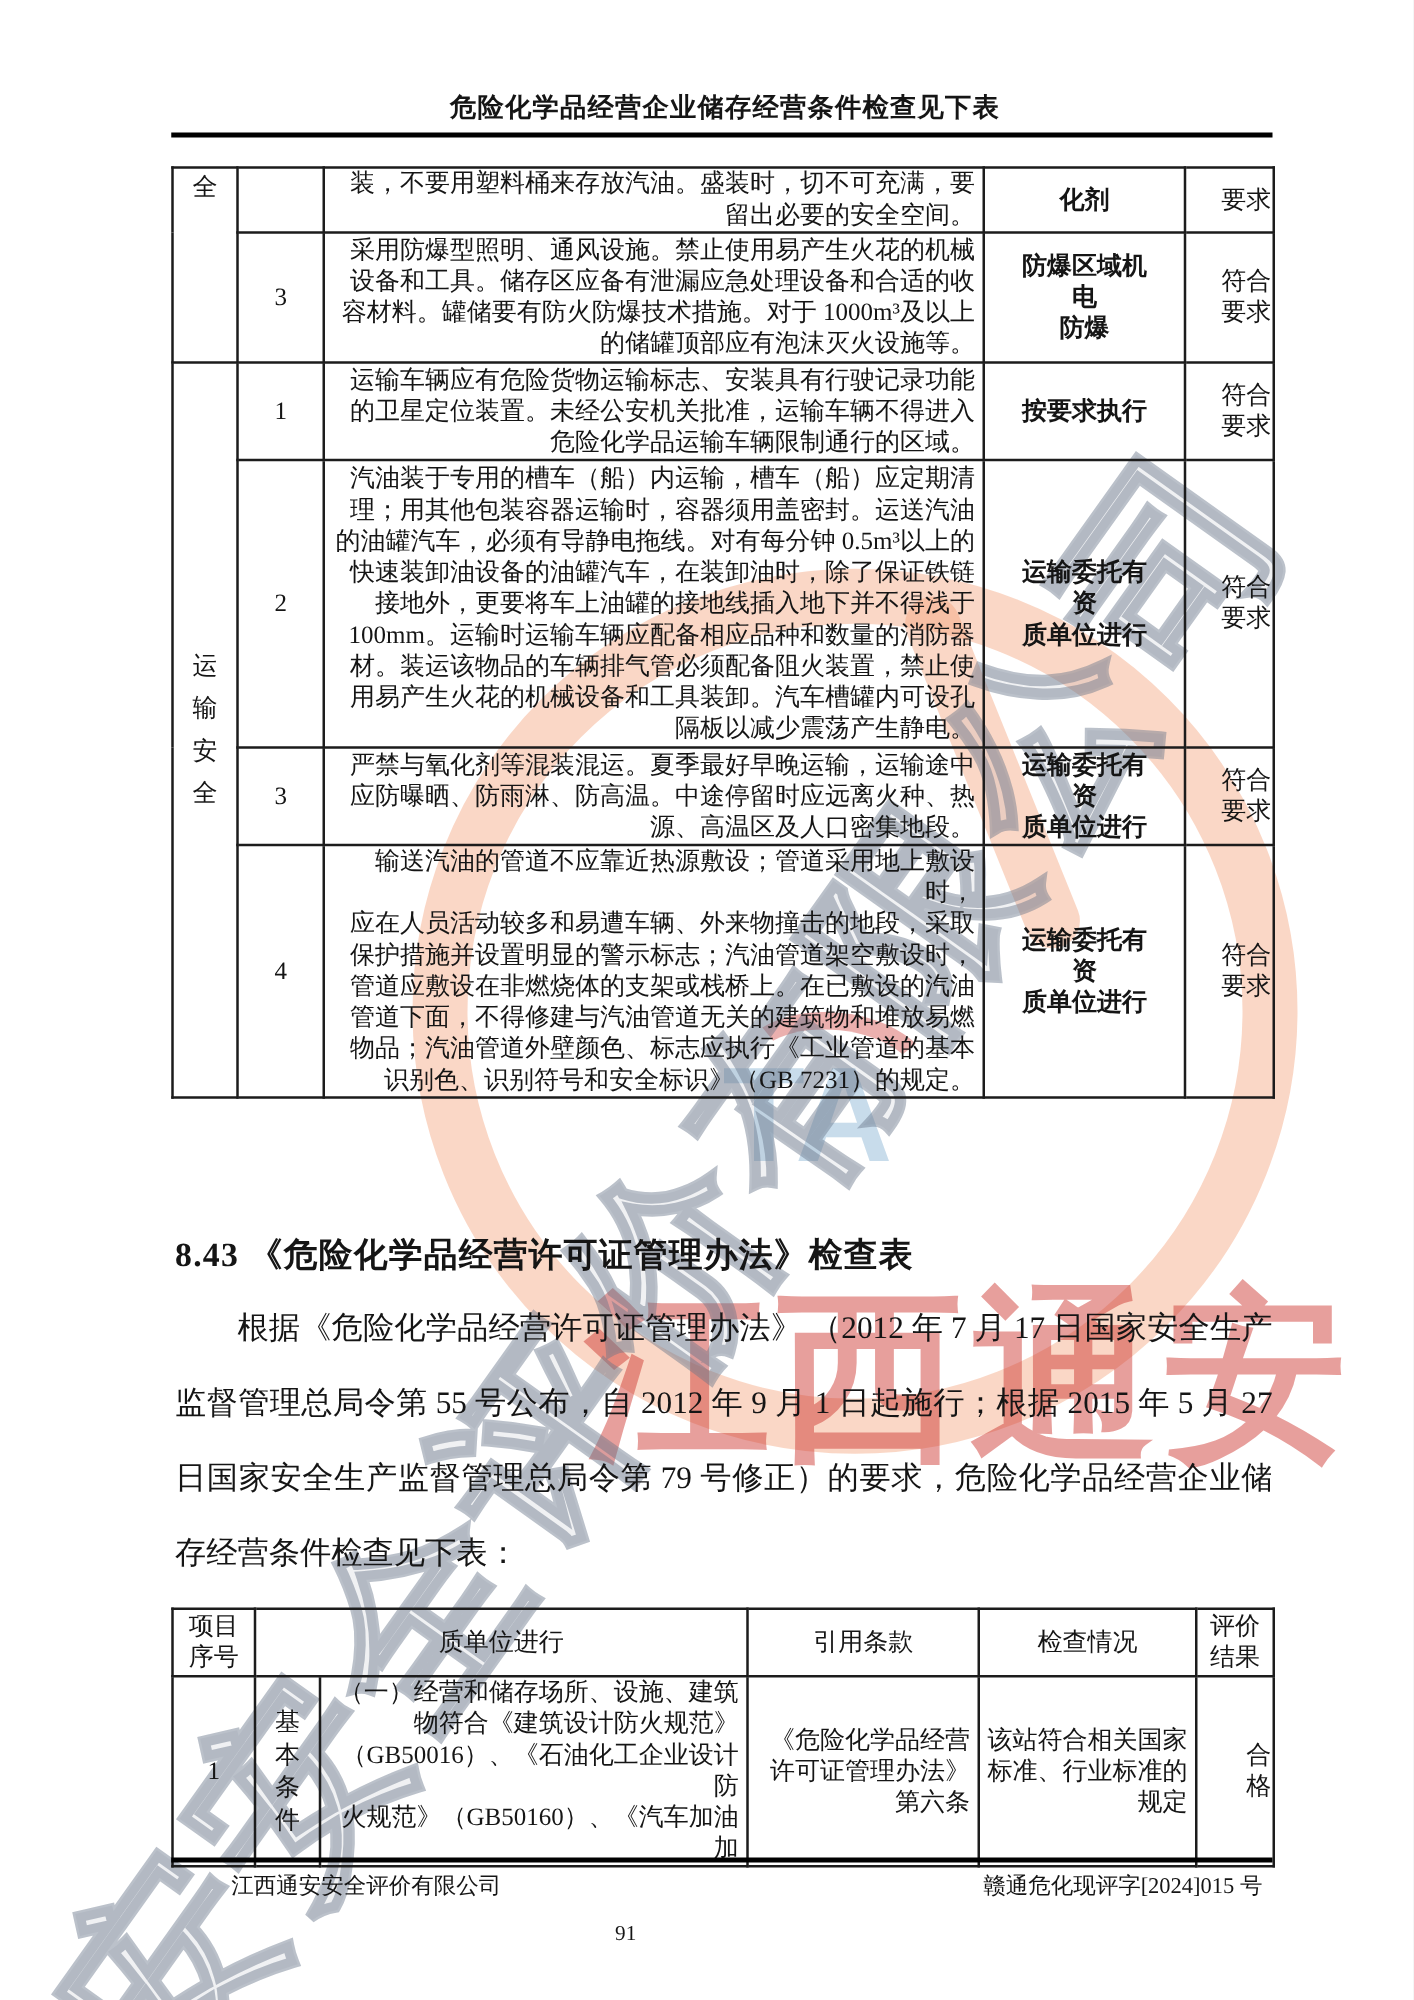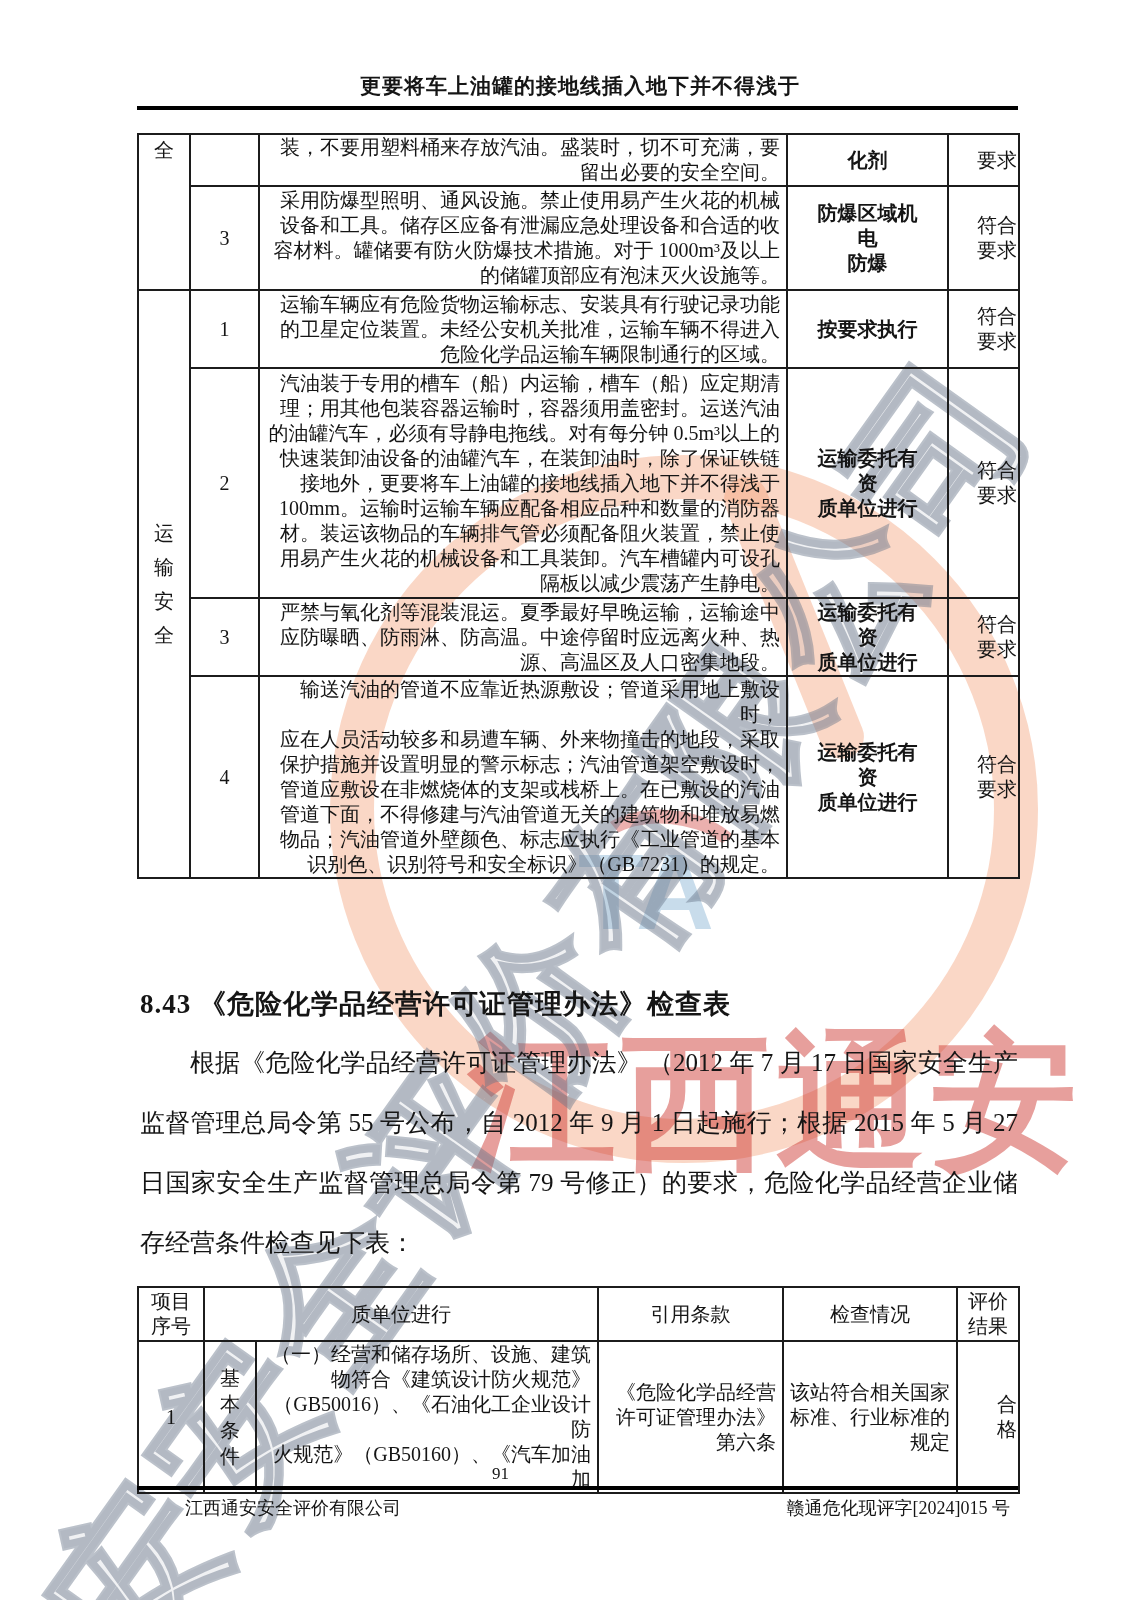--- a/index.html
+++ b/index.html
@@ -91,21 +91,21 @@
   .para2{top:1008px;}
   .section-heading{
     position:absolute;left:140px;top:964px;width:878px;
     font-size:27px;font-weight:700;letter-spacing:1px;
   }
   .tbl-caption{
     position:absolute;left:140px;top:1238px;width:878px;
     text-align:center;font-size:22px;
   }
   .page-number{
-    position:absolute;left:140px;top:1464px;width:721px;
+    position:absolute;left:140px;top:1537px;width:721px;
     text-align:center;font-size:17px;
   }
   .footer-row{
     position:absolute;left:137px;top:1496px;width:881px;
     font-size:18px;
   }
   .footer-company{position:absolute;left:48px;top:0;}
   .footer-docno{position:absolute;right:8px;top:0;}
 </style>
 </head>
@@ -115,21 +115,21 @@
 
   <div class="wm wm-ring"></div>
   <div class="wm wm-band"></div>
   <div class="wm wm-ta-arc"></div>
   <div class="wm wm-ta">TA</div>
   <div class="wm wm-red">江西通安</div>
   <div class="wm wm-diag">江西通安安全评价有限公司</div>
 
   <div class="content">
 
-    <div class="doc-title">更要将车上油罐的接地线插入地下并不得浅于</div>
+    <div class="doc-title">危险化学品经营企业储存经营条件检查见下表</div>
     <div class="rule rule-top"></div>
 
     <table class="tbl t1">
       <colgroup>
         <col style="width:52px">
           <col style="width:69px">
           <col style="width:528px">
         <col style="width:161px">
           <col style="width:71px">
       </colgroup>

